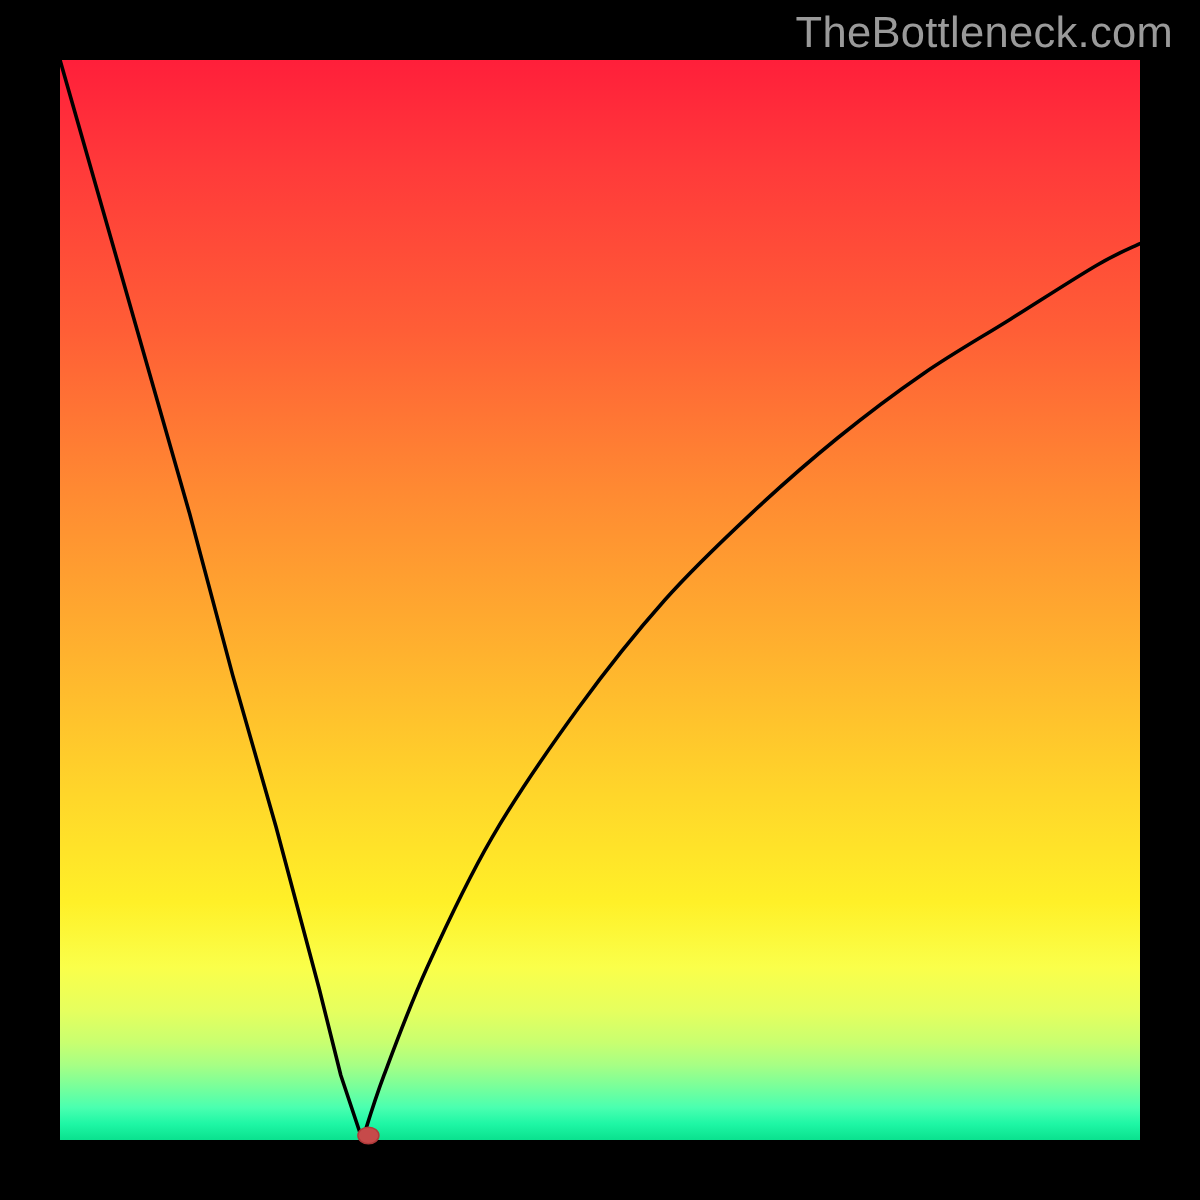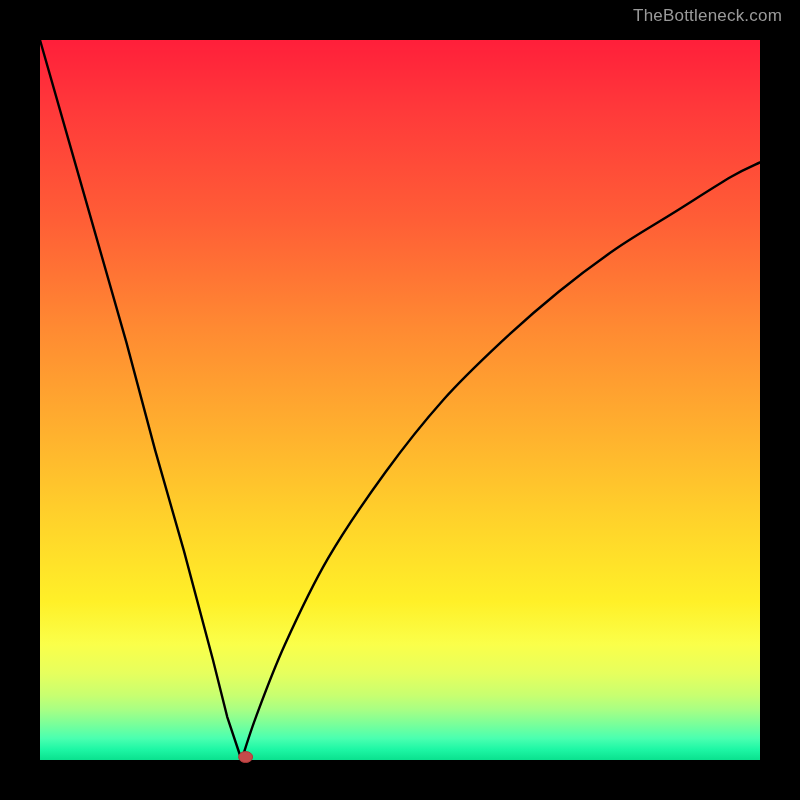--- a/index.html
+++ b/index.html
@@ -49,21 +49,21 @@
     top: 0;
     width: 720px;
     height: 720px;
     overflow: visible;
   }
   .watermark {
     position: absolute;
     top: 6px;
     right: 18px;
     color: #9a9a9a;
-    font-size: 17px;
+    font-size: 29px;
     font-weight: 500;
     letter-spacing: 0.2px;
     user-select: none;
   }
 </style>
 </head>
 <body>
 
 <div class="frame">
 

